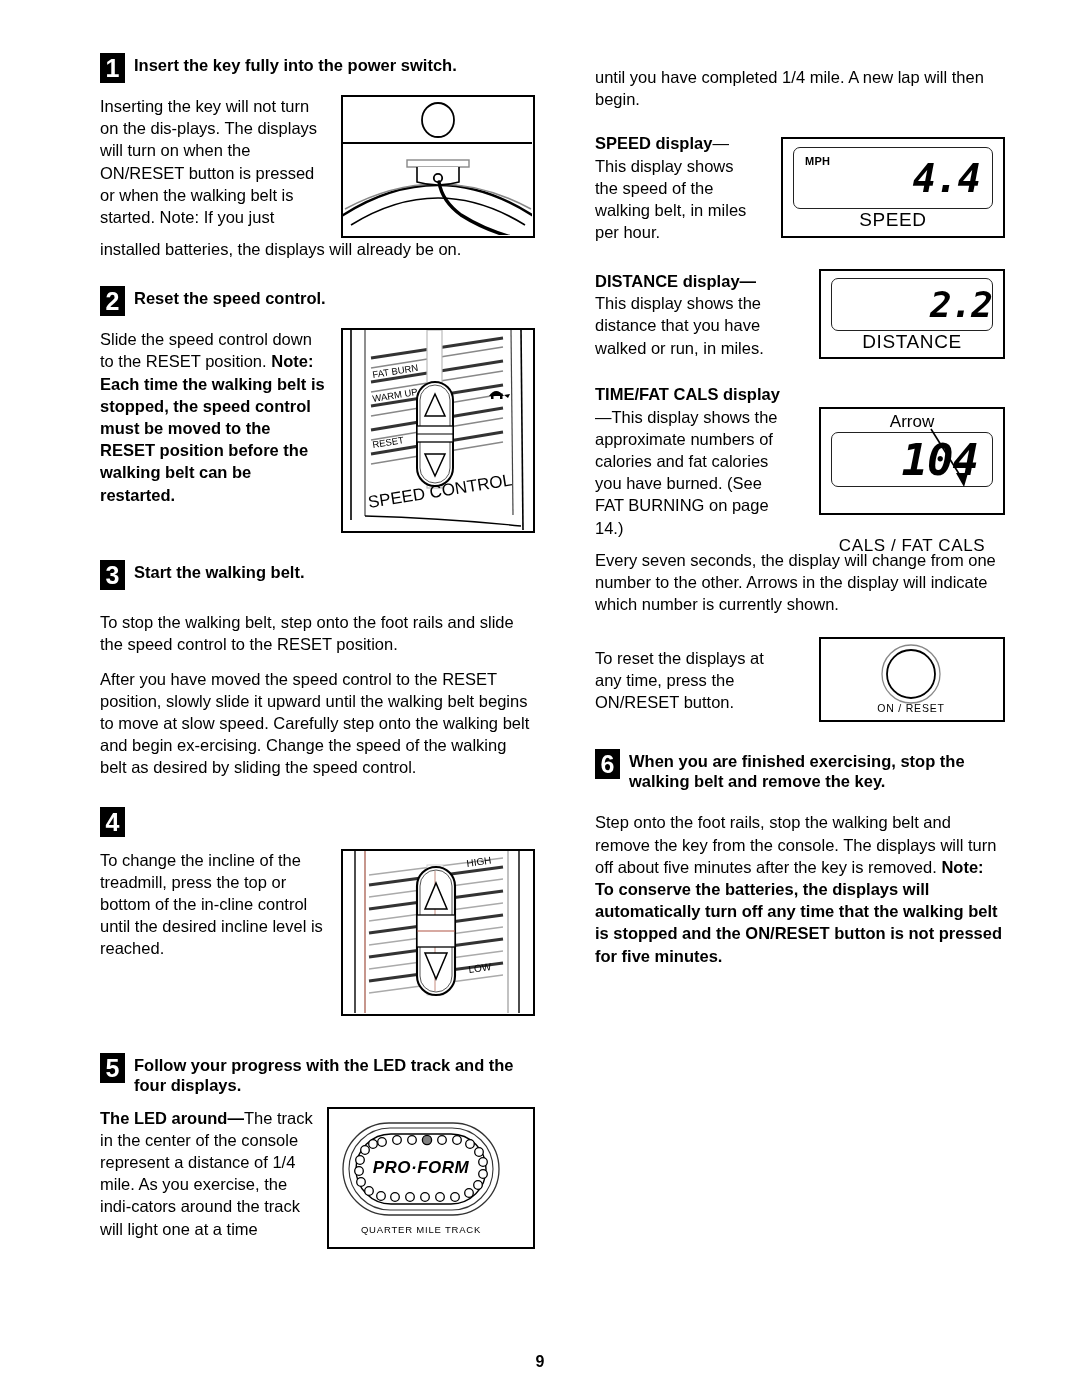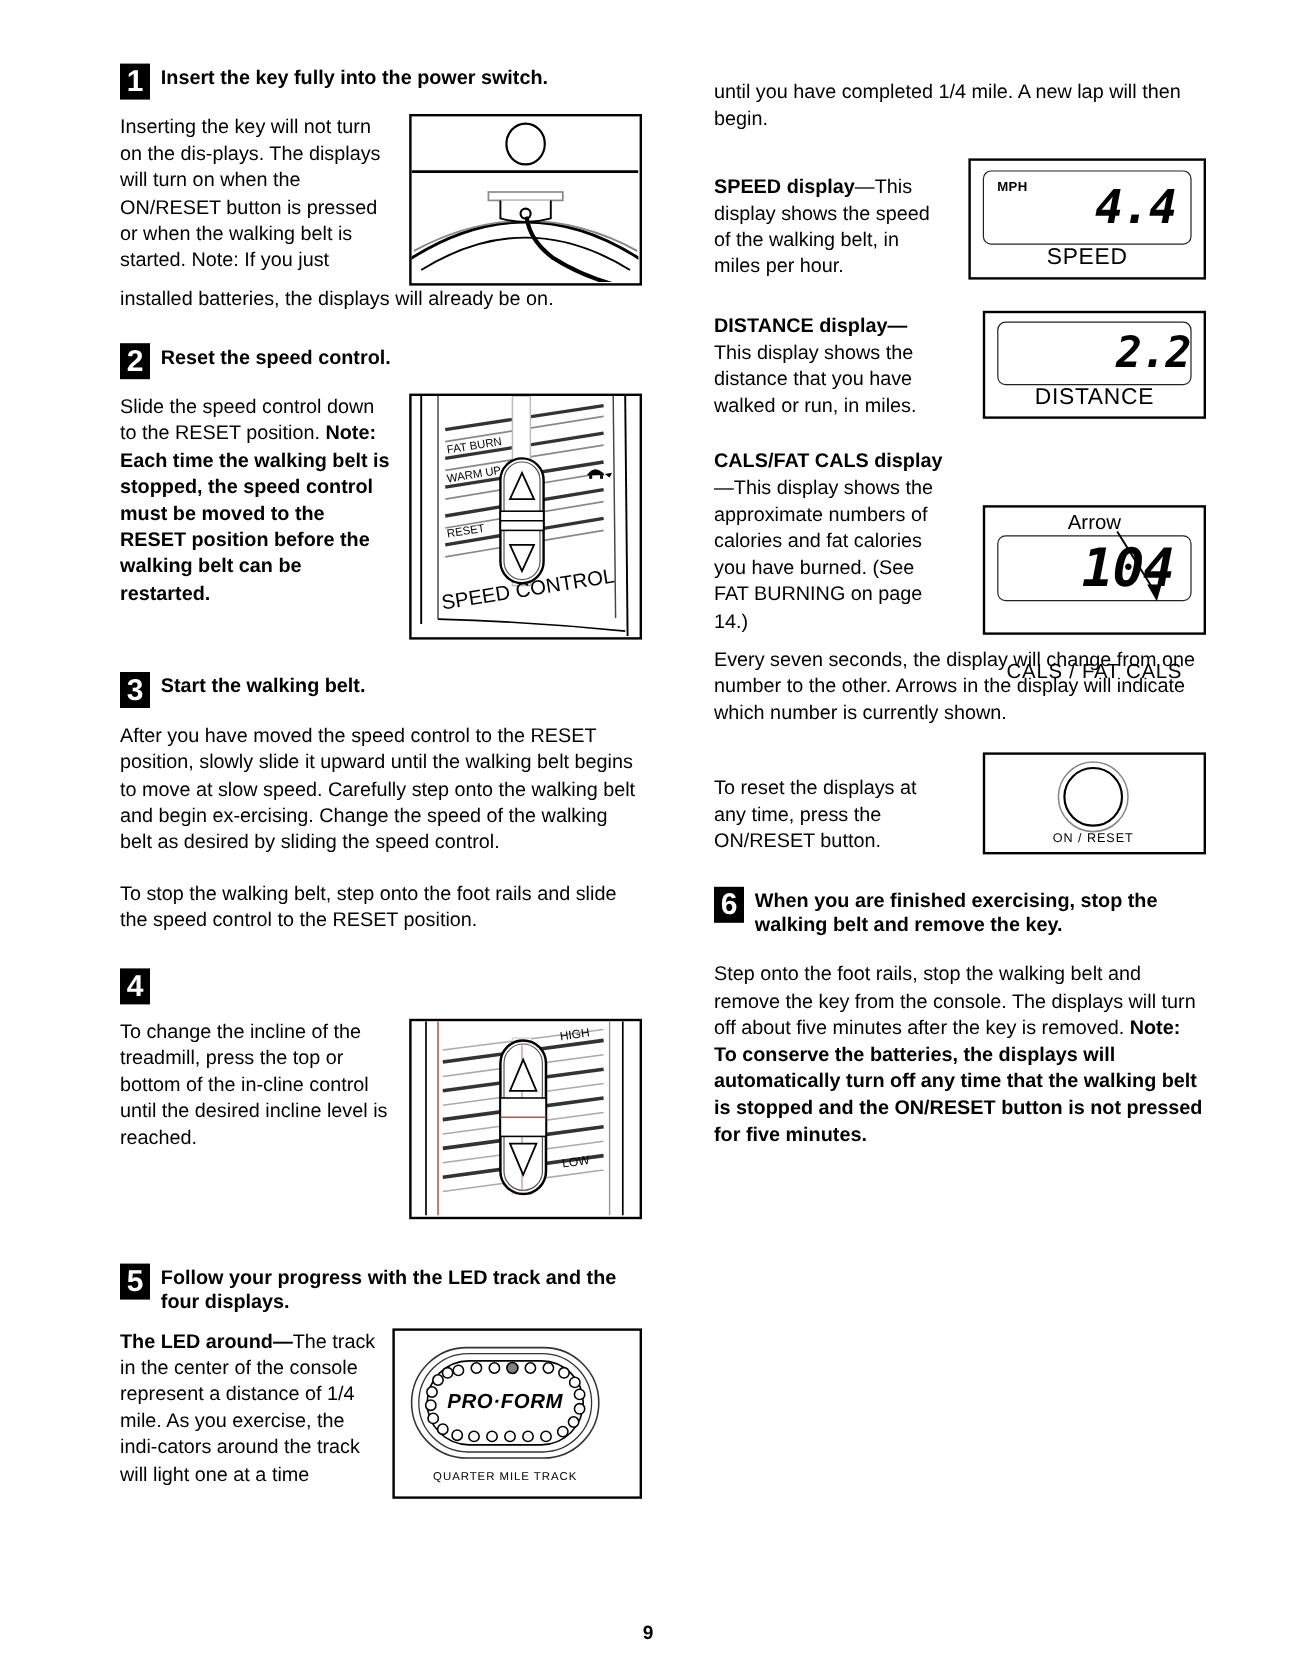--- a/index.html
+++ b/index.html
@@ -72,21 +72,21 @@
     border: 2.5px solid #000;
     background: #fff;
     box-sizing: border-box;
     position: relative;
   }
   svg { display: block; }
 
   
   .disp-row {
     display: flex;
-    align-items: flex-end;
+    align-items: center;
     gap: 32px;
     margin-top: 18px;
   }
   .disp-text {
     flex: 1 1 auto;
     font-size: 16.5px;
     line-height: 22.2px;
   }
   .disp-fig { flex: 0 0 auto; }
 
@@ -224,22 +224,22 @@
             </svg>
           </div>
         </div>
         <div class="body-text"><span>Slide the speed control down to the RESET position.</span> <span class="b">Note: Each time the walking belt is stopped, the speed control must be moved to the RESET position before the walking belt can be restarted.</span></div>
       </div>
 
       <div class="step" style="margin-top:26px;">
         <div class="step-num">3</div>
         <div class="step-title">Start the walking belt.</div>
       </div>
+      <div class="body-text" style="margin-top:21px;">To stop the walking belt, step onto the foot rails and slide the speed control to the RESET position.</div>
       <div class="body-text">After you have moved the speed control to the RESET position, slowly slide it upward until the walking belt begins to move at slow speed. Carefully step onto the walking belt and begin ex-ercising. Change the speed of the walking belt as desired by sliding the speed control.</div>
-      <div class="body-text" style="margin-top:21px;">To stop the walking belt, step onto the foot rails and slide the speed control to the RESET position.</div>
 
       <div class="step" style="margin-top:27px;">
         <div class="step-num">4</div>
       </div>
 
       <div class="clearfix">
         <div class="wrap-fig">
           <div class="fig" style="width:194px;height:167px;">
             <svg width="189" height="162" viewBox="0 0 189 162">
               <line x1="12" y1="0" x2="12" y2="162" stroke="#000" stroke-width="1.4"></line>
@@ -335,21 +335,21 @@
 
     </div>
 
     <div class="col-right">
 
       <div class="body-text" style="margin-top:14px;">until you have completed 1/4 mile. A new lap will then begin.</div>
 
       <div class="disp-row" style="margin-top:22px;">
         <div class="disp-text"><span class="b">SPEED display</span><span>—This display shows the speed of the walking belt, in miles per hour.</span></div>
         <div class="disp-fig">
-          <div class="fig" style="width:198px;height:101px;padding:8px 10px 4px 10px;">
+          <div class="fig" style="width:224px;height:101px;padding:8px 10px 4px 10px;">
             <div class="lcd" style="height:62px;padding:0 12px 0 0;justify-content:flex-end;">
               <span class="mph">MPH</span>
               <span class="seg" style="font-size:39px;">4.4</span>
             </div>
             <div class="lcd-label">SPEED</div>
           </div>
         </div>
       </div>
 
 
@@ -359,21 +359,21 @@
           <div class="fig" style="width:186px;height:90px;padding:7px 10px 3px 10px;">
             <div class="lcd" style="height:53px;justify-content:flex-end;">
               <span class="seg" style="font-size:36px;">2.2</span>
             </div>
             <div class="lcd-label">DISTANCE</div>
           </div>
         </div>
       </div>
 
       <div class="disp-row" style="margin-top:24px;">
-        <div class="disp-text"><span class="b">CALS/FAT CALS</span> <span class="b">display</span><span>—This display shows the approximate numbers of calories and fat calories you have burned. (See FAT BURNING on page 14.)</span></div>
+        <div class="disp-text"><span class="b">TIME/FAT CALS</span> <span class="b">display</span><span>—This display shows the approximate numbers of calories and fat calories you have burned. (See FAT BURNING on page 14.)</span></div>
         <div class="disp-fig">
           <div class="fig" style="width:186px;height:108px;padding:4px 10px 3px 10px;">
             <div class="arrow-label">Arrow</div>
             <div class="lcd" style="height:55px;padding-right:14px;justify-content:flex-end;margin-top:1px;">
               <span class="seg" style="font-size:44px;">104</span>
             </div>
             <div class="lcd-label" style="font-size:17px;margin-top:48px;">CALS / FAT CALS</div>
             <svg style="position:absolute;left:0;top:0;pointer-events:none;" width="186" height="108" viewBox="0 0 186 108">
               <line x1="110" y1="20" x2="140" y2="68" stroke="#000" stroke-width="1.6"></line>
               <polygon points="143,78 135,64 147,64" fill="#000"></polygon>

